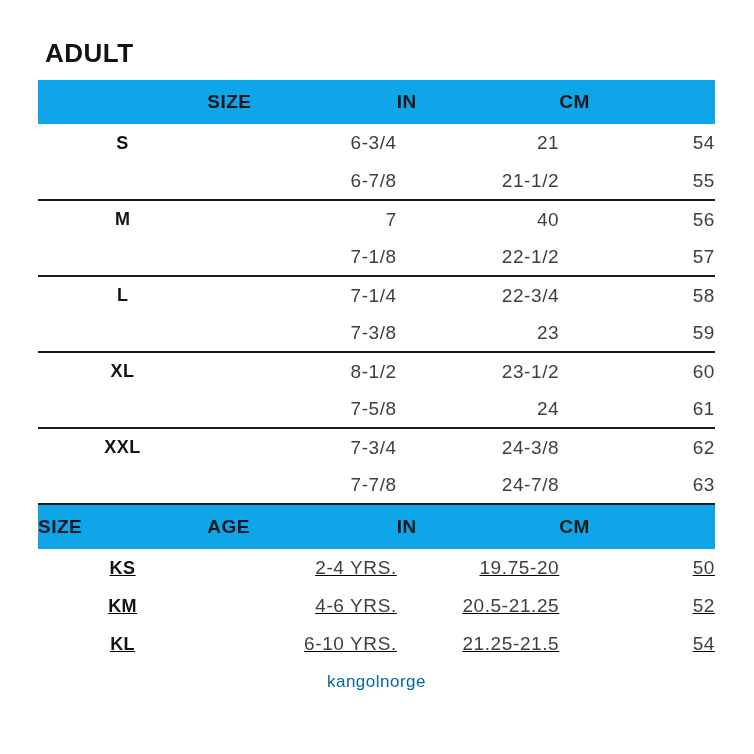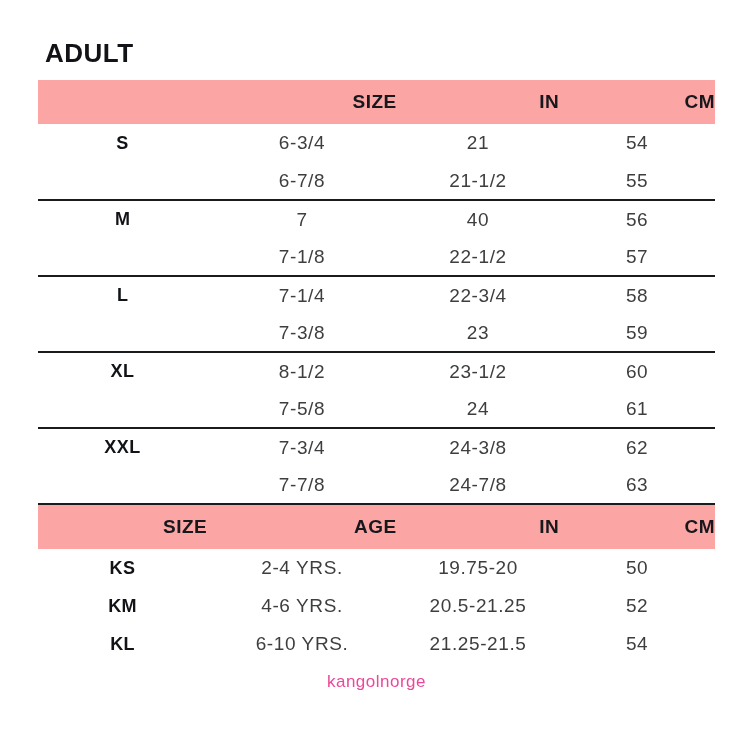--- a/index.html
+++ b/index.html
@@ -30,55 +30,55 @@
     width: 100%;
     border-collapse: collapse;
     table-layout: fixed;
   }
   col.c1 { width: 25%; }
   col.c2 { width: 28%; }
   col.c3 { width: 24%; }
   col.c4 { width: 23%; }
 
   thead th {
-    background: #fca5a5;
+    background: #0ea5e9;
     height: 44px;
     font-size: 19px;
     font-weight: 700;
     letter-spacing: 0.5px;
     color: #16181c;
-    text-align: right;
+    text-align: left;
     vertical-align: middle;
   }
   tbody tr { height: 38px; }
   tbody.group { border-bottom: 2px solid #1a1b1d; }
   tbody th.rowlabel {
     font-size: 18px;
     font-weight: 700;
     letter-spacing: 0.5px;
     color: #121316;
     text-align: center;
     vertical-align: middle;
   }
   tbody td {
     font-size: 19px;
     font-weight: 400;
     letter-spacing: 0.6px;
     color: #3d3e40;
-    text-align: center;
+    text-align: right;
     vertical-align: middle;
   }
-  .kids-table tbody tr { height: 38px; }
+  .kids-table tbody tr { height: 38px; text-decoration: underline; }
 
   .footer {
     margin-top: 9px;
     text-align: center;
     font-size: 17px;
     letter-spacing: 0.5px;
-    color: #ec4899;
+    color: #0369a1;
   }
 </style>
 </head>
 <body>
 
 <div class="page">
 
   <div class="section-title adult">ADULT</div>
 
   <table class="adult-table">

